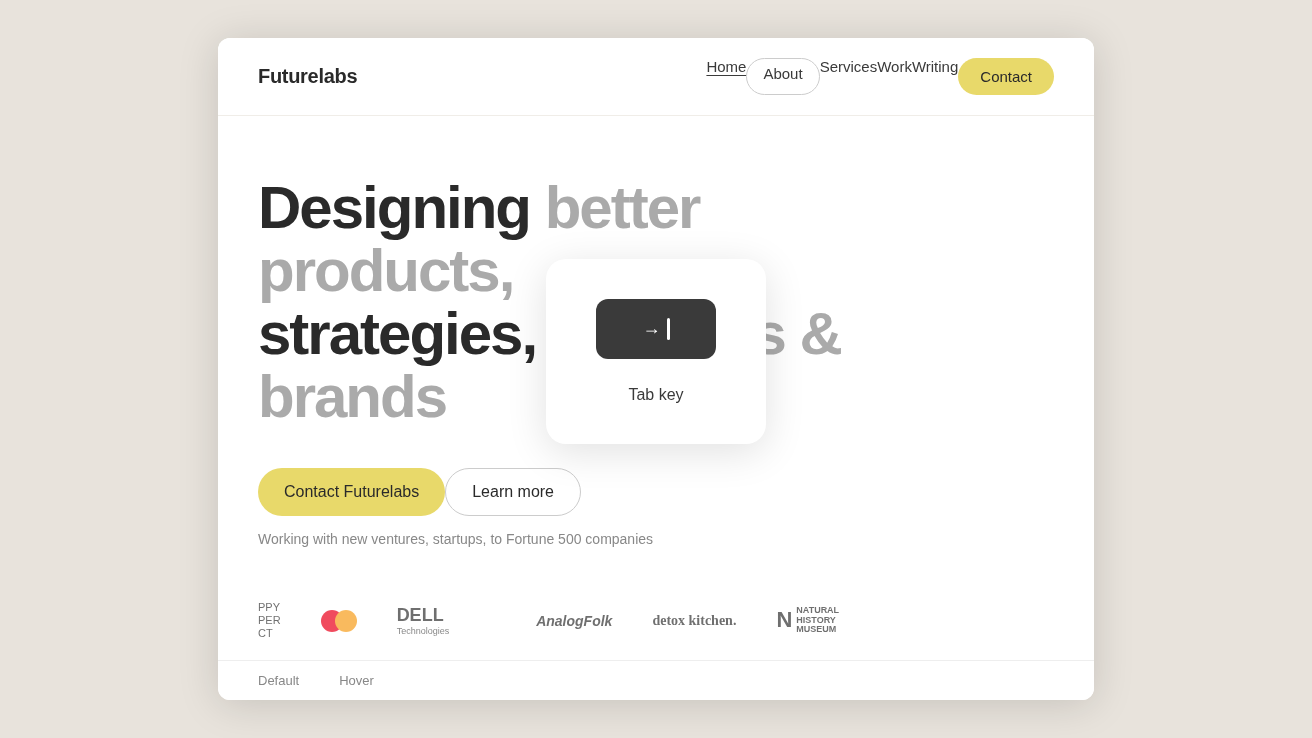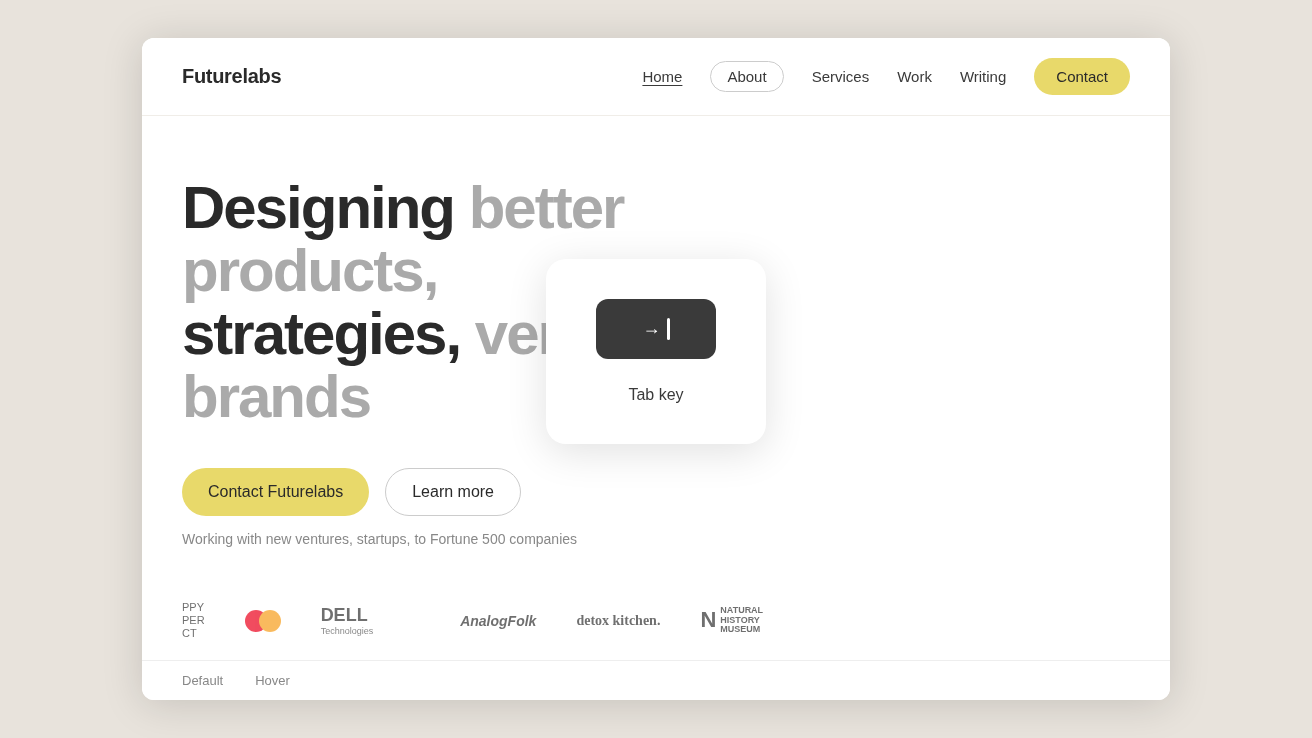--- a/index.html
+++ b/index.html
@@ -7,21 +7,21 @@
     body {
       background-color: #e8e3dc;
       display: flex;
       align-items: center;
       justify-content: center;
       min-height: 100vh;
       font-family: -apple-system, BlinkMacSystemFont, 'Segoe UI', sans-serif;
     }
 
     .browser-window {
-      width: 1028px;
+      width: 876px;
       min-height: 620px;
       background: #fff;
       border-radius: 12px;
       overflow: hidden;
       position: relative;
       box-shadow: 0 4px 40px rgba(0,0,0,0.15);
     }
 
     
     .navbar {
@@ -35,22 +35,20 @@
 
     .logo {
       font-size: 20px;
       font-weight: 600;
       color: #2a2a2a;
       letter-spacing: -0.3px;
     }
 
     .nav-links {
       display: flex;
-      align-items: center;
-      gap: 28px;
     }
 
     .nav-link {
       font-size: 15px;
       color: #3a3a3a;
       text-decoration: none;
       cursor: pointer;
     }
 
     .nav-link.active {
@@ -91,21 +89,20 @@
       max-width: 700px;
       letter-spacing: -2px;
     }
 
     .hero-headline .highlight {
       color: #aaa;
     }
 
     .hero-buttons {
       display: flex;
-      gap: 16px;
       margin-top: 40px;
     }
 
     .btn-primary {
       background: #e8d96a;
       border: none;
       border-radius: 28px;
       padding: 14px 26px;
       font-size: 16px;
       color: #2a2a2a;
@@ -203,21 +200,21 @@
     .nhm-n {
       font-size: 22px;
       font-weight: 700;
       color: #333;
     }
 
     
     .bottom-tabs {
       display: flex;
       padding: 0 40px;
-      gap: 32px;
+      gap: 40px;
       border-top: 1px solid #eee;
       background: #fff;
     }
 
     .bottom-tab {
       font-size: 13px;
       color: #888;
       padding: 12px 0;
       cursor: pointer;
     }

